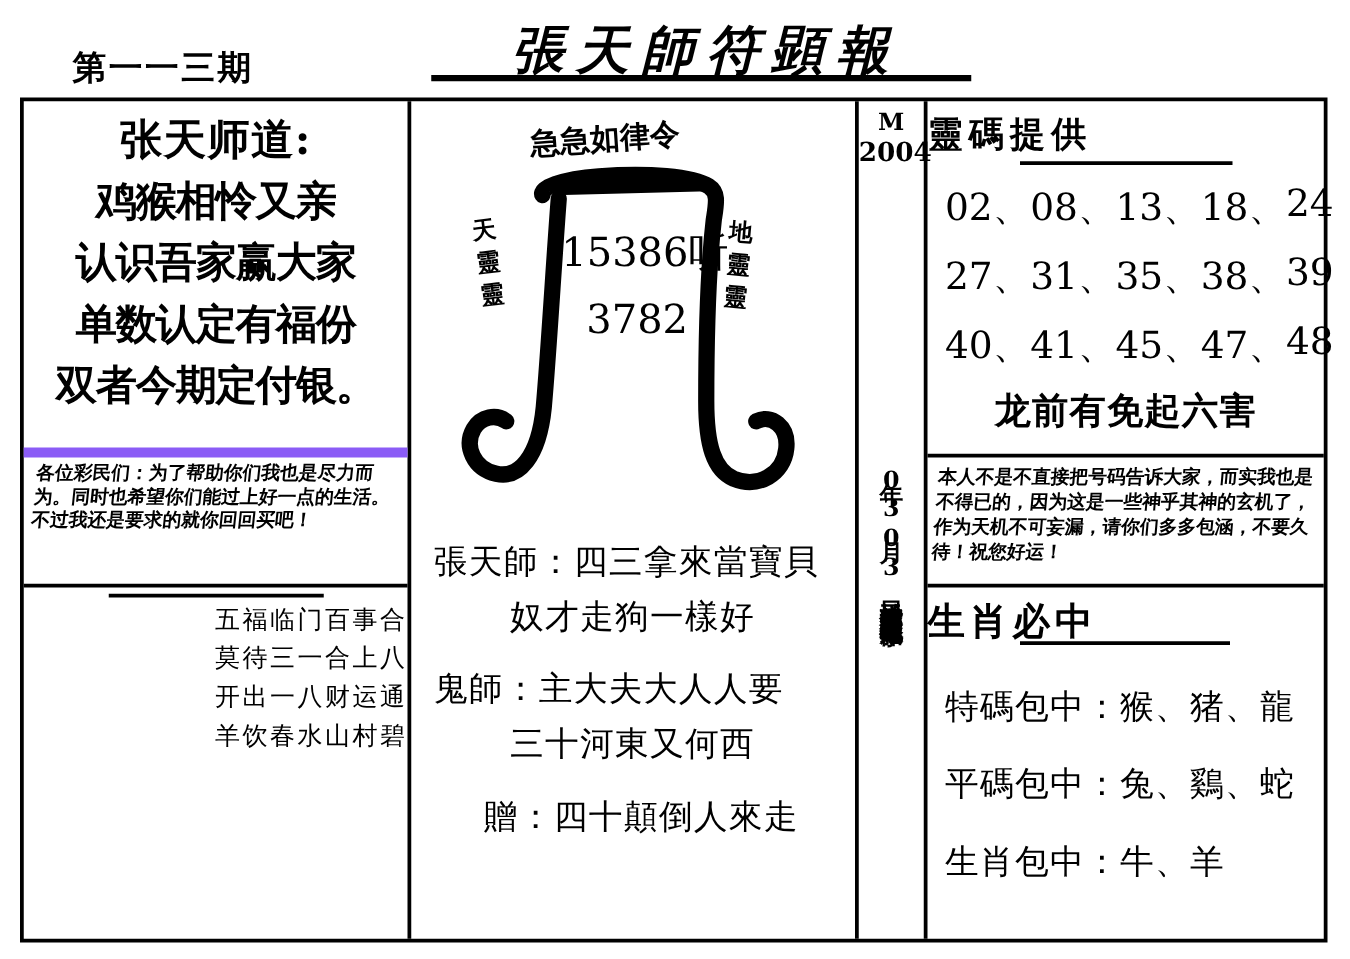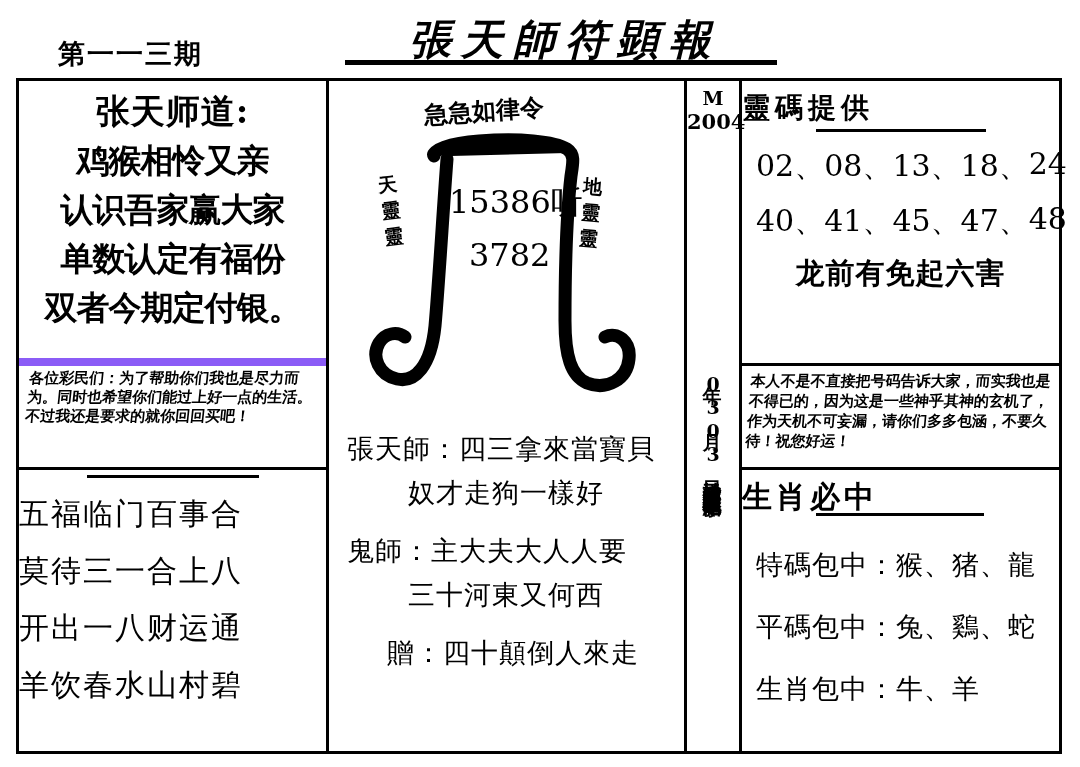--- a/index.html
+++ b/index.html
@@ -22,21 +22,21 @@
   .col-left{position:absolute;left:0;top:0;width:307px;height:100%;}
   .lbox1{position:absolute;left:0;top:0;width:100%;height:285px;border-bottom:8px solid #8b5cf6;box-sizing:border-box;}
   .zts{font-family:"DejaVu Serif","Liberation Serif",serif;font-weight:bold;text-align:center;}
   .zts-title{font-size:34px;margin-top:8px;letter-spacing:1px;}
   .zts-line{font-size:33px;margin-top:4px;letter-spacing:-1px;}
   .hand-note{position:absolute;left:6px;top:288px;width:298px;height:98px;font-size:15px;line-height:19px;font-family:"DejaVu Serif","Liberation Serif",serif;font-weight:bold;transform:skewX(-6deg);}
   .lsep{position:absolute;left:0;top:386px;width:100%;height:3px;background:#000;}
   .guess{position:absolute;left:0;top:392px;width:100%;}
   .guess-title{text-align:center;font-size:30px;font-weight:bold;font-family:"DejaVu Serif","Liberation Serif",serif;letter-spacing:4px;}
   .guess-underline{width:172px;height:3px;background:#000;margin:2px auto 0 auto;}
-  .guess-line{text-align:left;font-size:30px;font-family:"DejaVu Serif","Liberation Serif",serif;margin-top:16px;letter-spacing:2px;}
+  .guess-line{text-align:right;font-size:20px;font-family:"DejaVu Serif","Liberation Serif",serif;margin-top:4px;letter-spacing:2px;}
 
   
   .col-mid{position:absolute;left:310px;top:0;width:355px;height:100%;}
   .charm-head{position:absolute;left:95px;top:14px;font-size:24px;font-family:"DejaVu Serif","Liberation Serif",serif;font-weight:bold;transform:rotate(-4deg);}
   .charm-svg{position:absolute;left:10px;top:40px;}
   .num-big{position:absolute;left:120px;top:100px;font-size:32px;font-family:"DejaVu Serif","Liberation Serif",serif;}
   .num-small{position:absolute;left:140px;top:155px;font-size:32px;font-family:"DejaVu Serif","Liberation Serif",serif;}
   .tl{position:absolute;left:52px;top:90px;font-size:19px;font-family:"DejaVu Serif","Liberation Serif",serif;font-weight:bold;line-height:26px;text-align:center;transform:rotate(-7deg);}
   .dl{position:absolute;left:252px;top:92px;font-size:19px;font-family:"DejaVu Serif","Liberation Serif",serif;font-weight:bold;line-height:26px;text-align:center;transform:rotate(5deg);}
   .verses{position:absolute;left:0;top:350px;width:100%;font-family:"DejaVu Serif","Liberation Serif",serif;}
@@ -158,20 +158,27 @@
         <div class="lm-underline"></div>
 
         <div class="num-row">
           <span>02、</span>
           <span>08、</span>
           <span>13、</span>
           <span>18、</span>
           <span>24</span>
         </div>
         <div class="num-row">
+          <span>27、</span>
+          <span>31、</span>
+          <span>35、</span>
+          <span>38、</span>
+          <span>39</span>
+        </div>
+        <div class="num-row">
           <span>40、</span>
           <span>41、</span>
           <span>45、</span>
           <span>47、</span>
           <span>48</span>
         </div>
 
         <div class="slogan">龙前有免起六害</div>
       </div>
 

